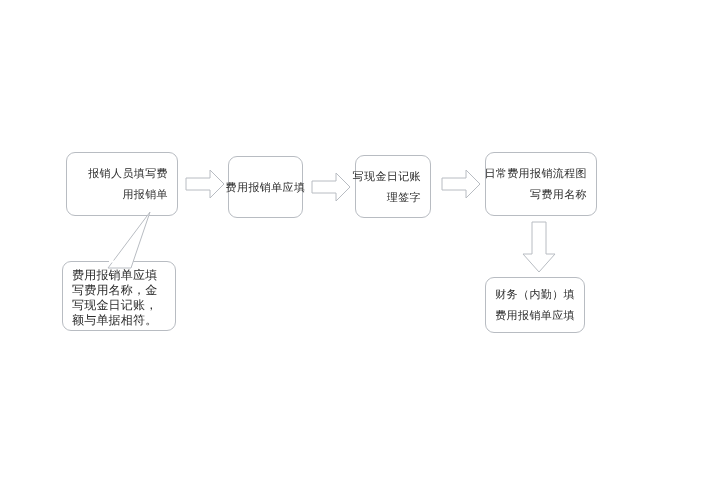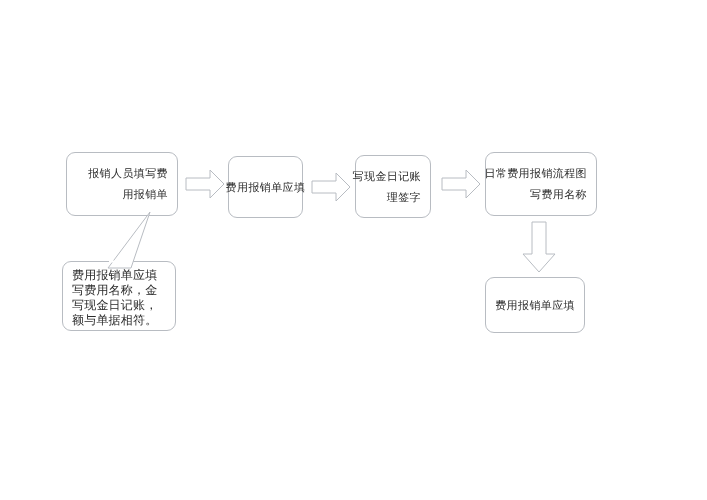--- a/index.html
+++ b/index.html
@@ -124,20 +124,21 @@
     <span class="ln">写现金日记账</span>
     <span class="ln">理签字</span>
   </div>
 
   <div class="node" id="node-cashier">
     <span class="ln">日常费用报销流程图</span>
     <span class="ln">写费用名称</span>
   </div>
 
   <div class="node" id="node-finance">
+    <span class="ln">财务（内勤）填</span>
     <span class="ln">费用报销单应填</span>
   </div>
 
   <div id="callout-note">
     <span class="ln">费用报销单应填</span>
     <span class="ln">写费用名称，金</span>
     <span class="ln">写现金日记账，</span>
     <span class="ln">额与单据相符。</span>
   </div>
 

